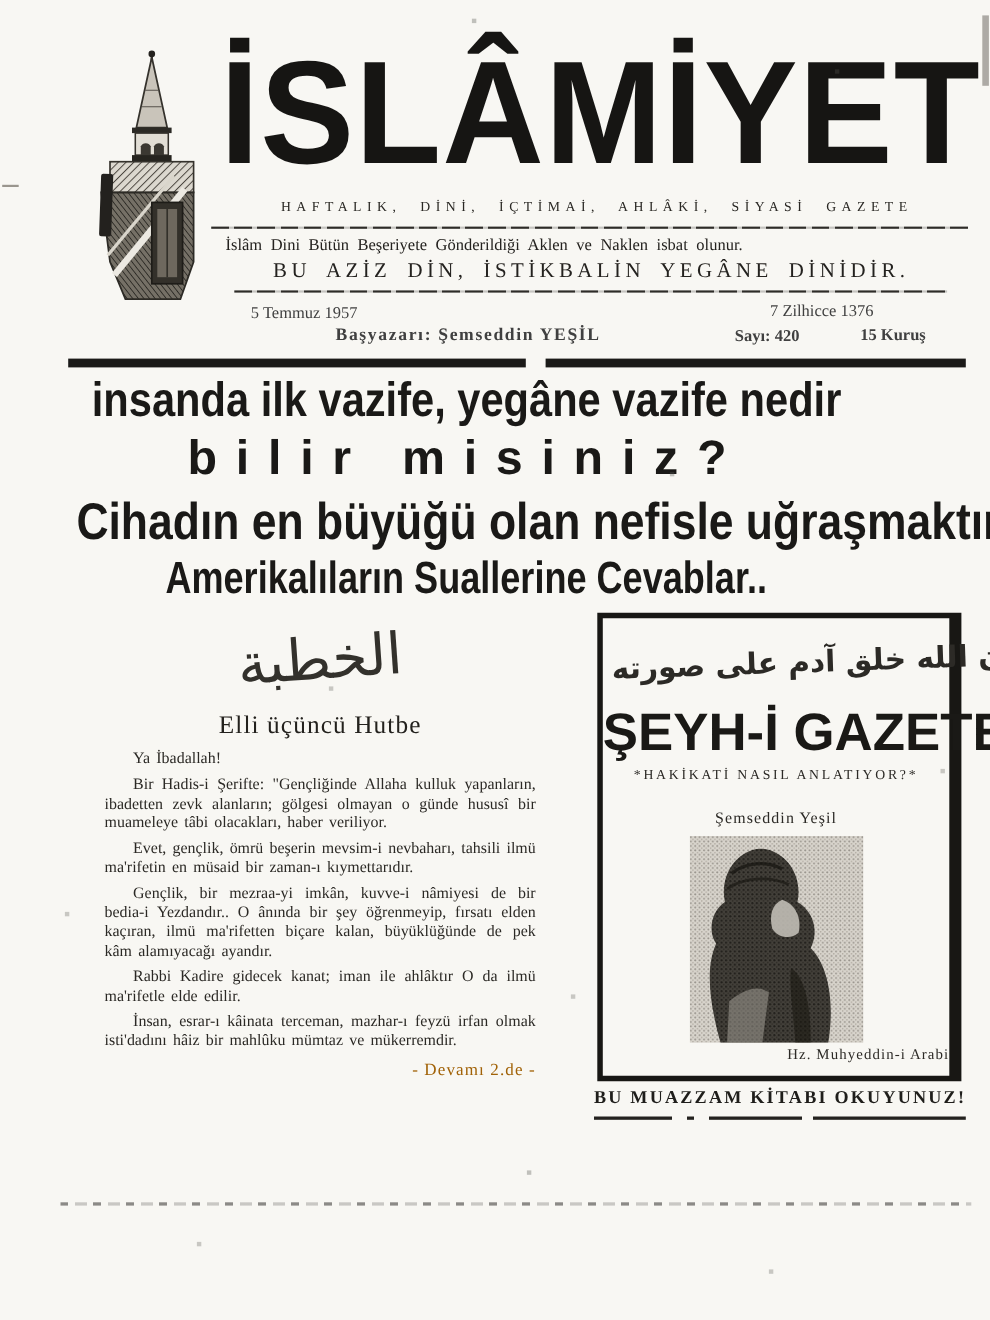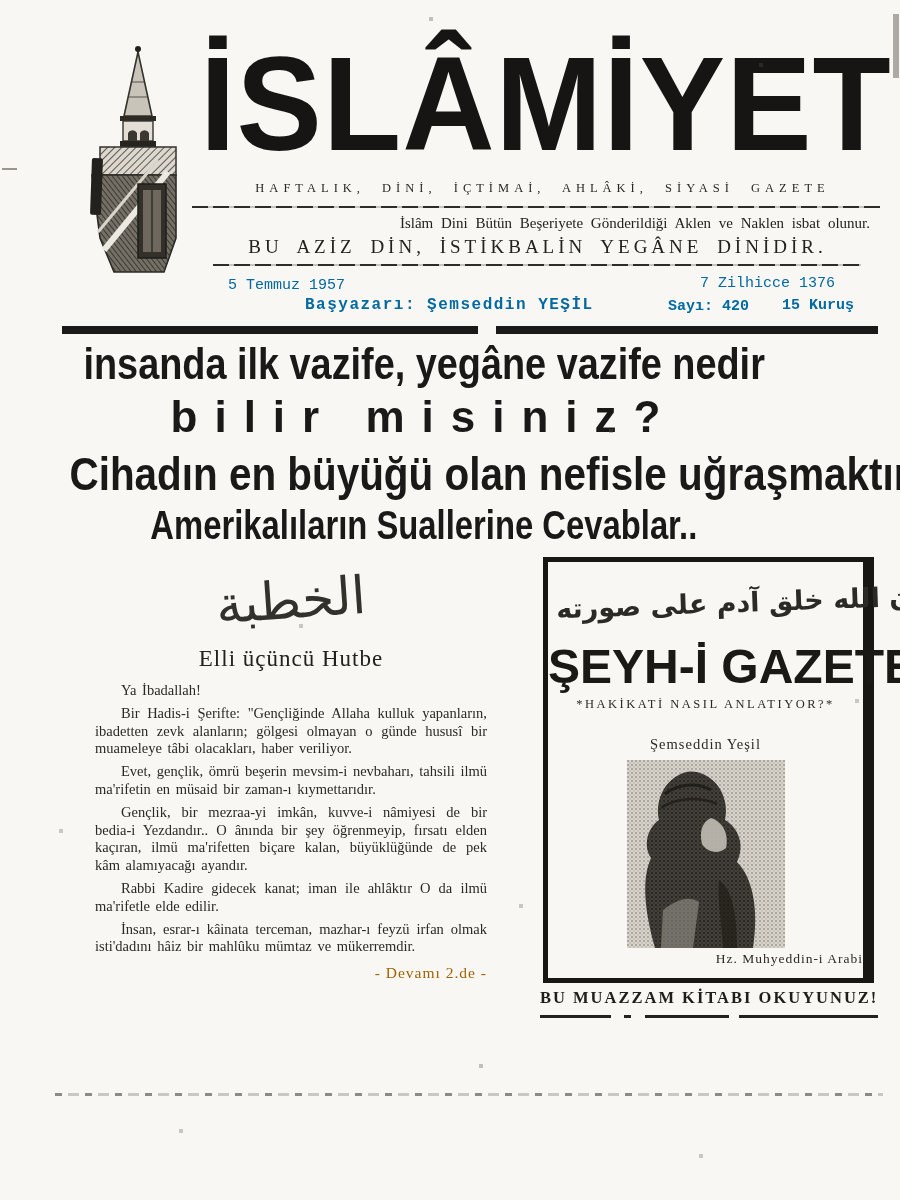--- a/index.html
+++ b/index.html
@@ -18,24 +18,24 @@
     font-family:"Liberation Sans", sans-serif; font-weight:bold;
     font-size:128px; line-height:142px; letter-spacing:1px; color:#161513;
     transform:scaleY(1.04); transform-origin:top center; white-space:nowrap;
   }
   #masthead-subtitle {
     left:225px; top:181px; width:635px; text-align:center;
     font-size:12.5px; letter-spacing:5px; word-spacing:9px; color:#2a2824; white-space:nowrap;
   }
   .rule { background:repeating-linear-gradient(90deg,#2e2c28 0 16px, rgba(46,44,40,.25) 16px 21px); }
   #rule-top { left:192px; top:206px; width:688px; height:2px; }
-  #motto-line1 { left:205px; top:215px; width:665px; text-align:right; font-size:15px; color:#24221f; word-spacing:4px; white-space:nowrap;}
+  #motto-line1 { left:205px; top:215px; width:665px; text-align:left; font-size:15px; color:#24221f; word-spacing:4px; white-space:nowrap;}
   #motto-line2 { left:205px; top:236px; width:665px; text-align:center; font-size:19px; letter-spacing:4px; word-spacing:6px; color:#24221f; white-space:nowrap;}
   #rule-mid { left:213px; top:264px; width:648px; height:2px; }
-  .dateline { font-size:15px; color:#0369a1; white-space:nowrap;font-family:Liberation Mono, monospace; }
+  .dateline { font-size:15px; color:#404040; white-space:nowrap; }
   #date-gregorian { left:228px; top:277px; }
   #date-hijri { left:700px; top:275px; }
   #editor-line { left:305px; top:296px; font-weight:bold; font-size:16px; letter-spacing:1.5px; }
   #issue-no { left:668px; top:298px; font-weight:bold; }
   #price { left:782px; top:297px; font-weight:bold; }
 
   .black-bar { background:#1b1a18; height:8px; top:326px; }
   #bar-left { left:62px; width:416px; }
   #bar-right { left:496px; width:382px; }
 

